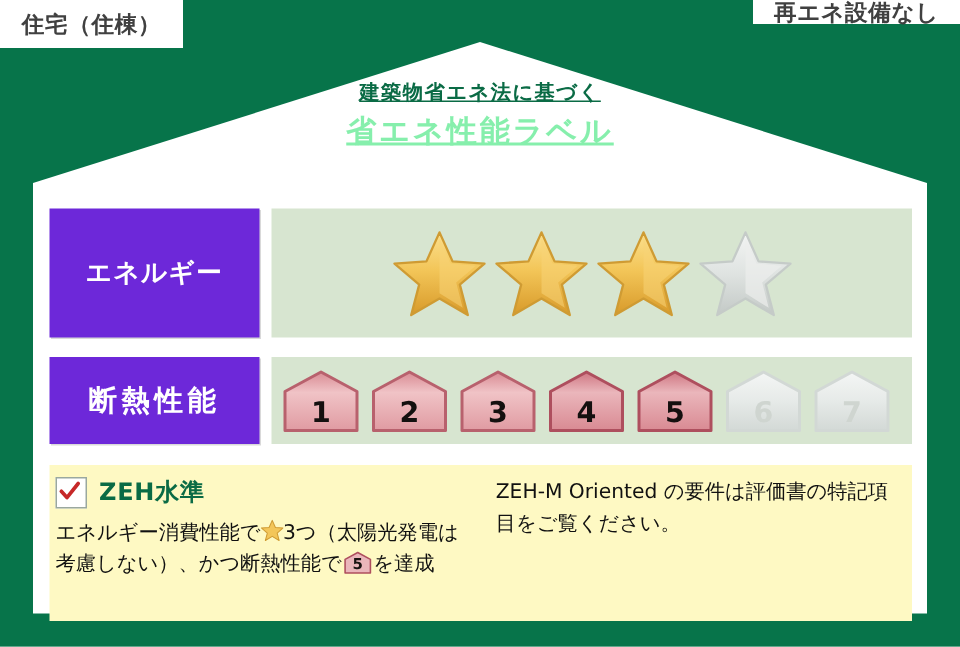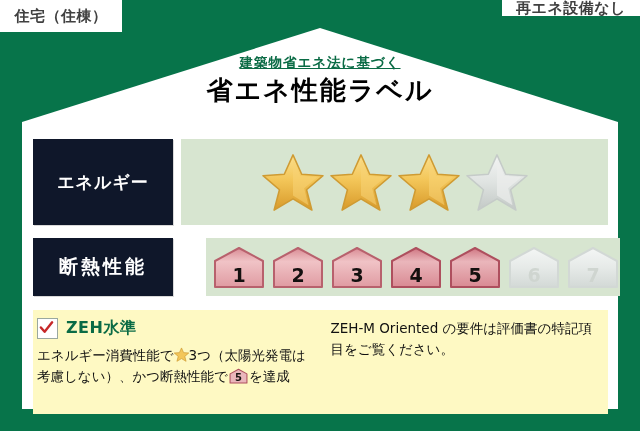--- a/index.html
+++ b/index.html
@@ -47,40 +47,41 @@
   }
   .title-sub{
     color:#0a6b45;
     font-size:13.5px;
     font-weight:bold;
     letter-spacing:1px;
     line-height:1.2;
     text-decoration:underline;
   }
   .title-main{
-    color:#000000;
-    font-size:26px;
+    color:#86efac;
+    font-size:20px;
     font-weight:bold;
     letter-spacing:2px;
     margin-top:5px;
     line-height:1.2;
+    text-decoration:underline;
   }
 
   
   .row{
     position:absolute;
     display:flex;
     align-items:stretch;
     z-index:5;
   }
   .row-energy{left:33px;top:139px;width:575px;height:86px;}
-  .row-insul{left:33px;top:238px;width:575px;height:58px;gap:25px;}
+  .row-insul{left:33px;top:238px;width:575px;height:58px;}
 
   .row-label{
-    background:#0f172a;
+    background:#6d28d9;
     color:#ffffff;
     font-weight:bold;
     display:flex;
     flex-direction:column;
     align-items:center;
     justify-content:center;
     flex:0 0 auto;
     box-shadow:1px 1px 0 rgba(0,0,0,.15);
   }
   .row-energy .row-label{width:140px;font-size:17px;line-height:1.35;letter-spacing:1px;}

